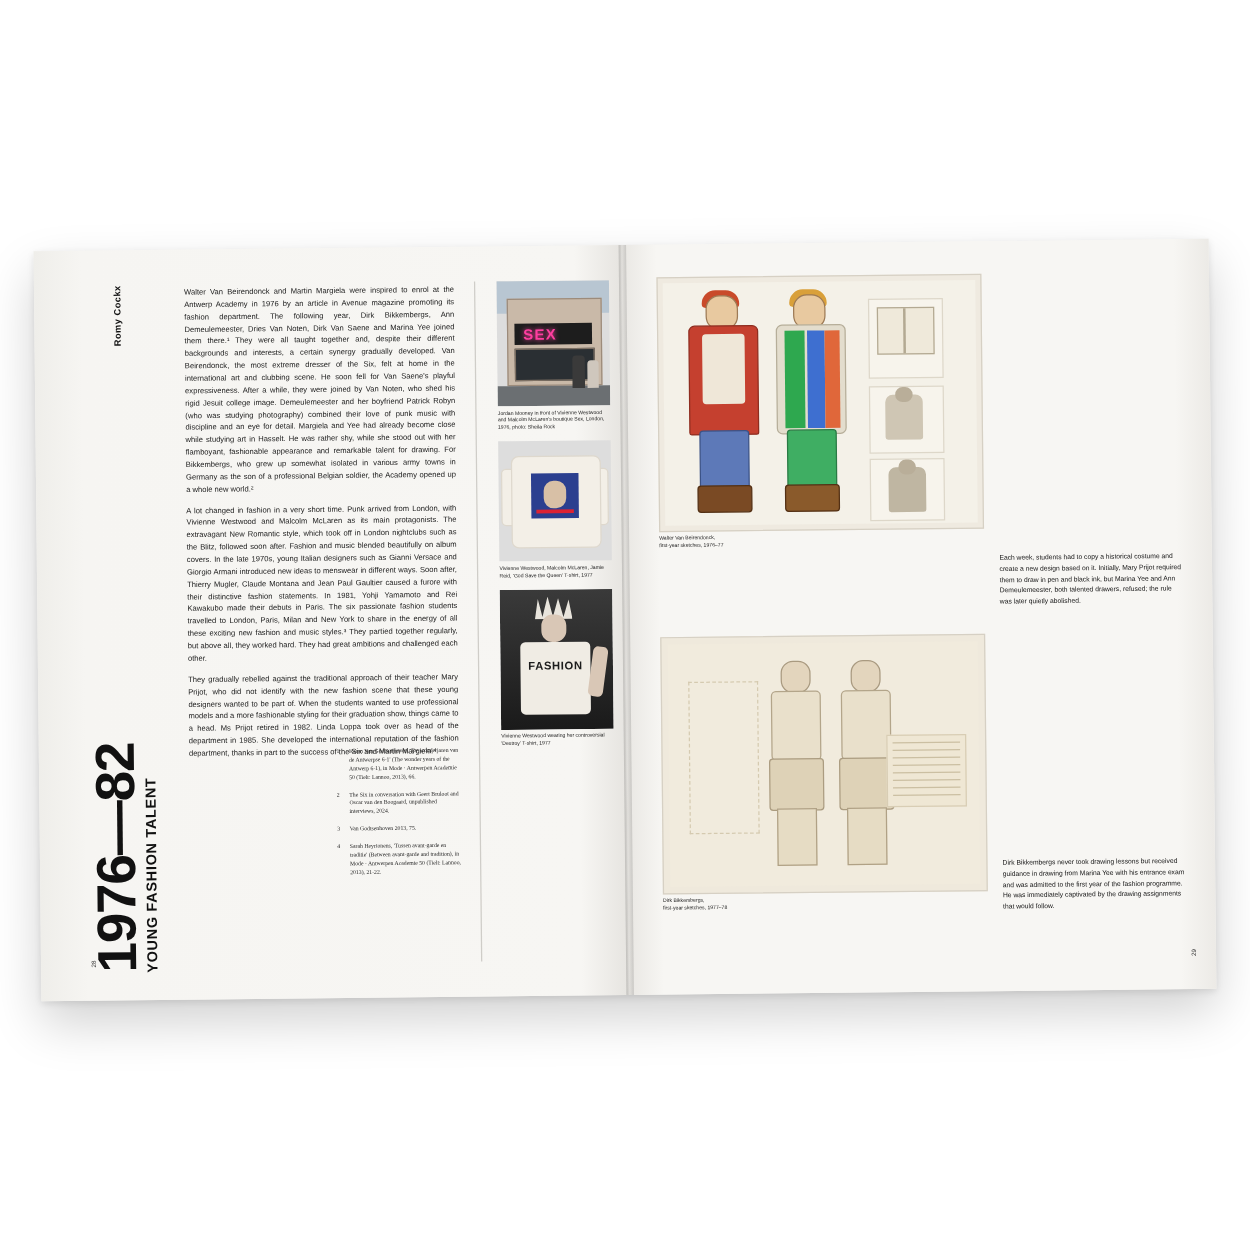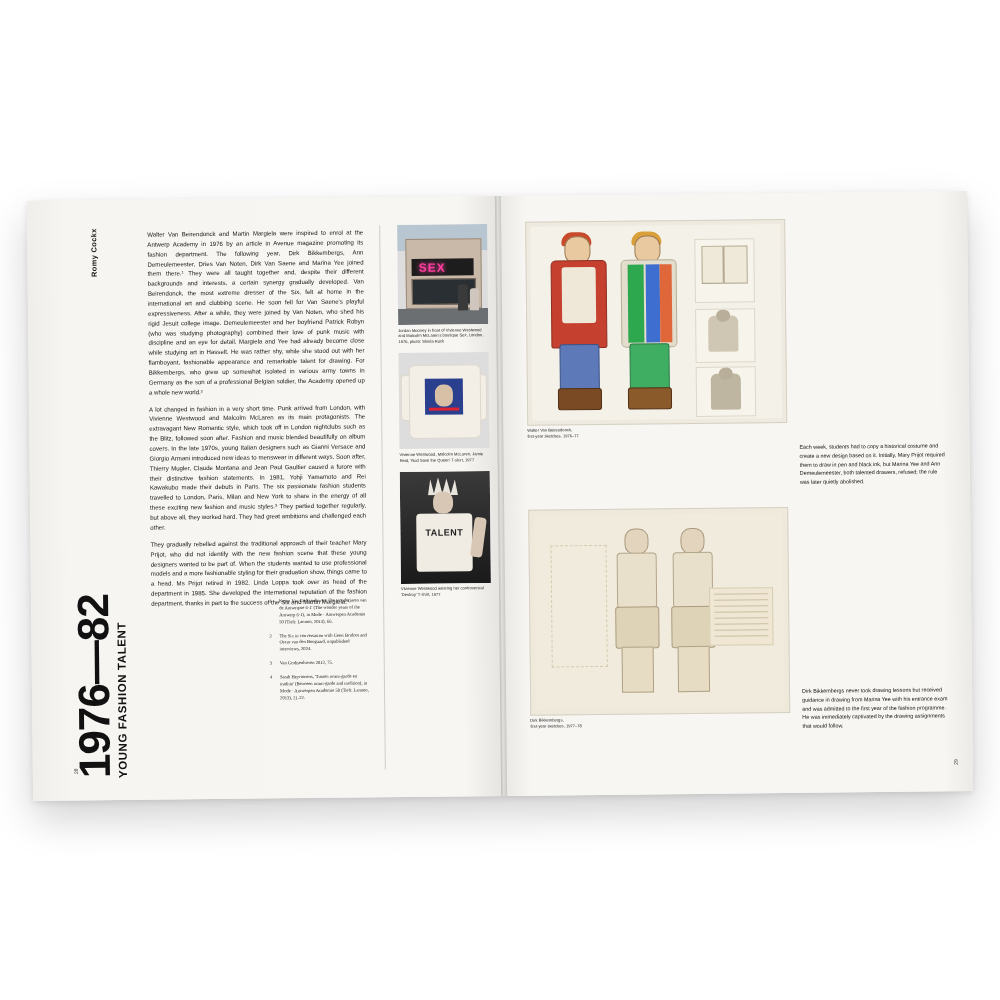--- a/index.html
+++ b/index.html
@@ -204,21 +204,21 @@
           </div>
           <div class="cap">Vivienne Westwood, Malcolm McLaren, Jamie Reid, 'God Save the Queen' T-shirt, 1977</div>
         </div>
 
         <div class="fig">
           <div class="img ph-destroy">
             <div class="bg"></div>
             <div class="hair"></div>
             <div class="head"></div>
             <div class="torso"></div>
-            <div class="word">TALENT</div>
+            <div class="word">FASHION</div>
             <div class="arm"></div>
           </div>
           <div class="cap">Vivienne Westwood wearing her controversial 'Destroy' T-shirt, 1977</div>
         </div>
 
       </div>
     </div>
 
     <div class="page right">
       <div class="rp">

